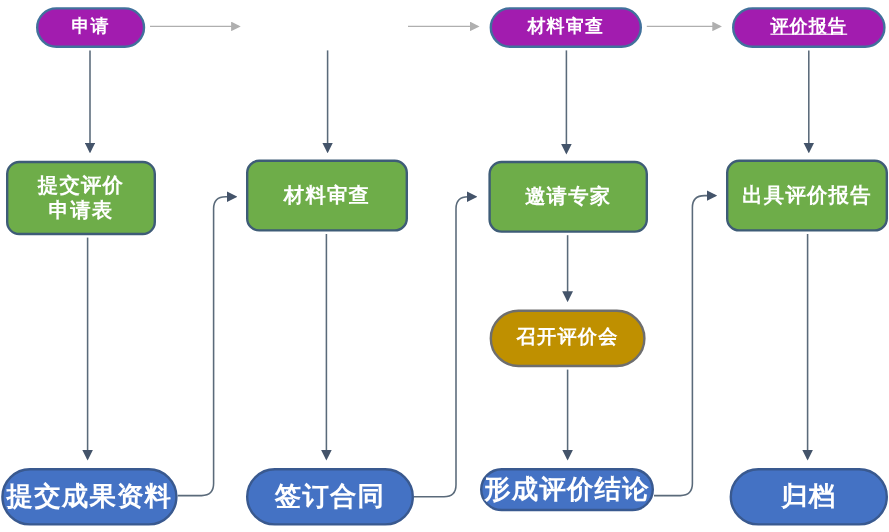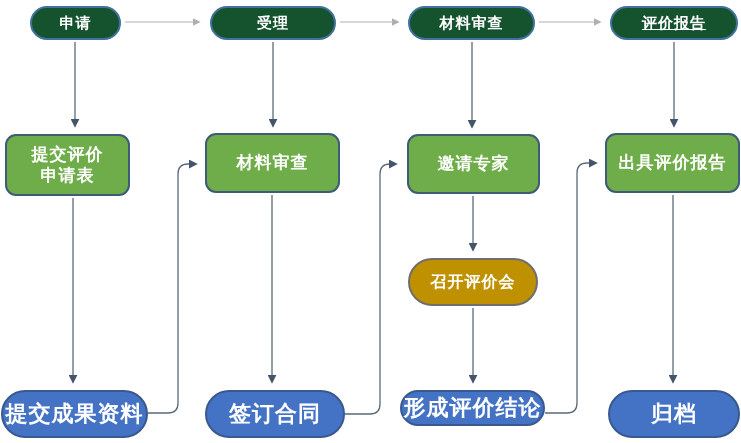--- a/index.html
+++ b/index.html
@@ -1,21 +1,21 @@
 <!DOCTYPE html>
 <html><head>
 <meta charset="utf-8">
 <style>
   html,body{margin:0;padding:0;background:#ffffff;font-family:"Liberation Sans","DejaVu Sans",sans-serif;}
   .canvas{position:relative;width:741px;height:443px;background:#ffffff;overflow:hidden;}
   .connectors{position:absolute;left:0;top:0;width:741px;height:443px;}
   .node{position:absolute;display:flex;flex-direction:column;align-items:center;justify-content:center;
         box-sizing:border-box;color:#ffffff;font-weight:bold;text-align:center;line-height:1.25;
         letter-spacing:1px;}
-  .stage{background:#14532d;border:2px solid #41719C;border-radius:18px;font-size:15px;}
+  .stage{background:#a21caf;border:2px solid #41719C;border-radius:18px;font-size:15px;}
   .step{background:#6EAD49;border:2px solid #3E5C77;border-radius:11px;font-size:17px;}
   .meeting{background:#BF9000;border:2px solid #6E6E6E;border-radius:24px;font-size:16px;}
   .result{background:#4472C4;border:2px solid #39598F;border-radius:24px;font-size:22px;}
   .line{display:block;}
 </style>
 </head>
 <body>
 
 <div class="canvas">
 
@@ -44,23 +44,20 @@
     <path d="M673 195 V382" fill="none" stroke="#5A6A7A" stroke-width="1.3" marker-end="url(#arrowDark)"></path>
 
     <path d="M148 413 H168 Q178 413 178 403 V174 Q178 164 188 164 H196" fill="none" stroke="#5A6A7A" stroke-width="1.3" marker-end="url(#arrowDark)"></path>
     <path d="M345 414 H370 Q380 414 380 404 V174 Q380 164 390 164 H396" fill="none" stroke="#5A6A7A" stroke-width="1.3" marker-end="url(#arrowDark)"></path>
     <path d="M545 413 H567 Q577 413 577 403 V173 Q577 163 587 163 H596" fill="none" stroke="#5A6A7A" stroke-width="1.3" marker-end="url(#arrowDark)"></path>
   </svg>
 
   <div class="node stage" style="left:30px;top:6px;width:91px;height:34px;">
     <span>申请</span>
   </div>
-  <div class="node stage" style="left:210px;top:6px;width:126px;height:34px;">
-    <span>受理</span>
-  </div>
   <div class="node stage" style="left:408px;top:6px;width:127px;height:34px;">
     <span>材料审查</span>
   </div>
   <div class="node stage" style="left:610px;top:6px;width:128px;height:34px;text-decoration:underline;">
     <span>评价报告</span>
   </div>
 
   <div class="node step" style="left:5px;top:134px;width:125px;height:62px;">
     <span class="line">提交评价</span>
     <span class="line">申请表</span>

